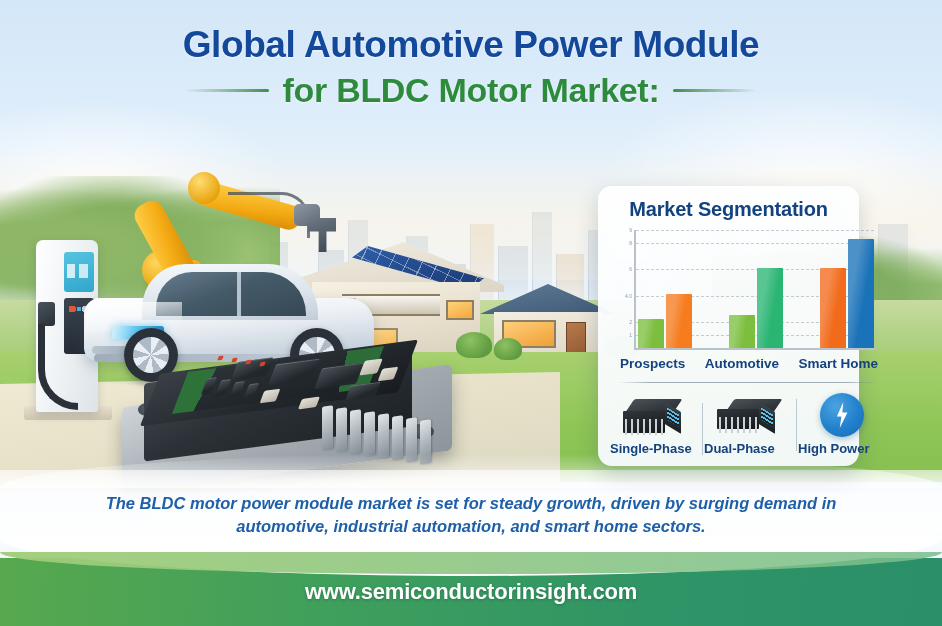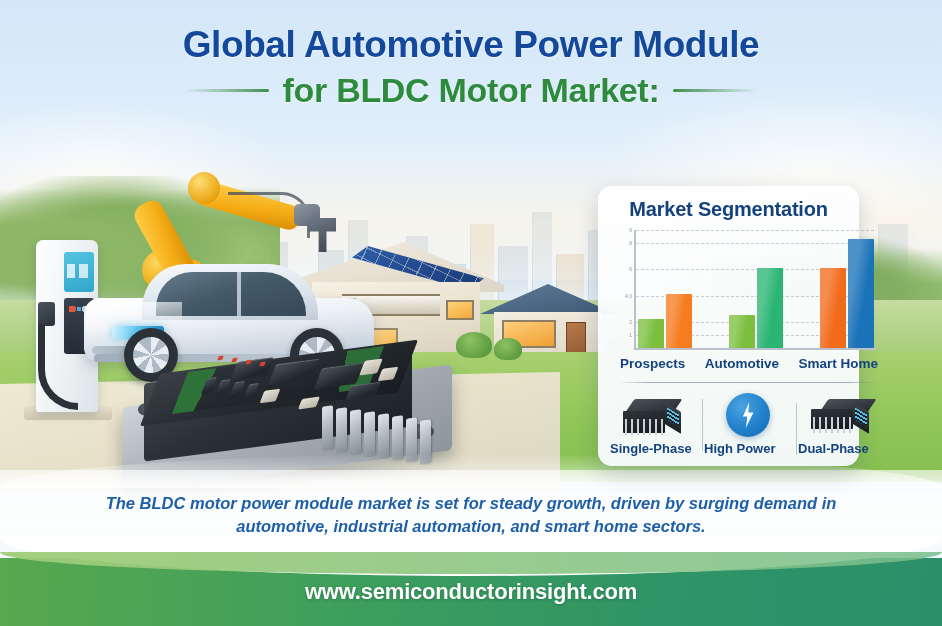--- a/index.html
+++ b/index.html
@@ -683,35 +683,35 @@
       <div class="pm-icon">
         <div class="pm-top"></div>
           <div class="pm-side"></div>
           <div class="pm-front"></div>
         <div class="pm-pins"></div>
           <div class="pm-term"></div>
       </div>
       <div class="feat-label">Single-Phase</div>
     </div>
     <div class="feat">
-      <div class="bolt-circle">
-        <div class="bolt"></div>
-      </div>
-      <div class="feat-label">High Power</div>
-    </div>
-    <div class="feat">
       <div class="pm-icon dual">
         <div class="pm-top"></div>
           <div class="pm-side"></div>
           <div class="pm-front"></div>
         <div class="pm-pins"></div>
           <div class="pm-term"></div>
       </div>
       <div class="feat-label">Dual-Phase</div>
     </div>
+    <div class="feat">
+      <div class="bolt-circle">
+        <div class="bolt"></div>
+      </div>
+      <div class="feat-label">High Power</div>
+    </div>
   </div>
 </div>
 
 <div class="caption-band">
   <div class="caption">
     <span>The BLDC motor power module market is set for steady growth, driven by surging demand in</span>
     <span>automotive, industrial automation, and smart home sectors.</span>
   </div>
 </div>
 

